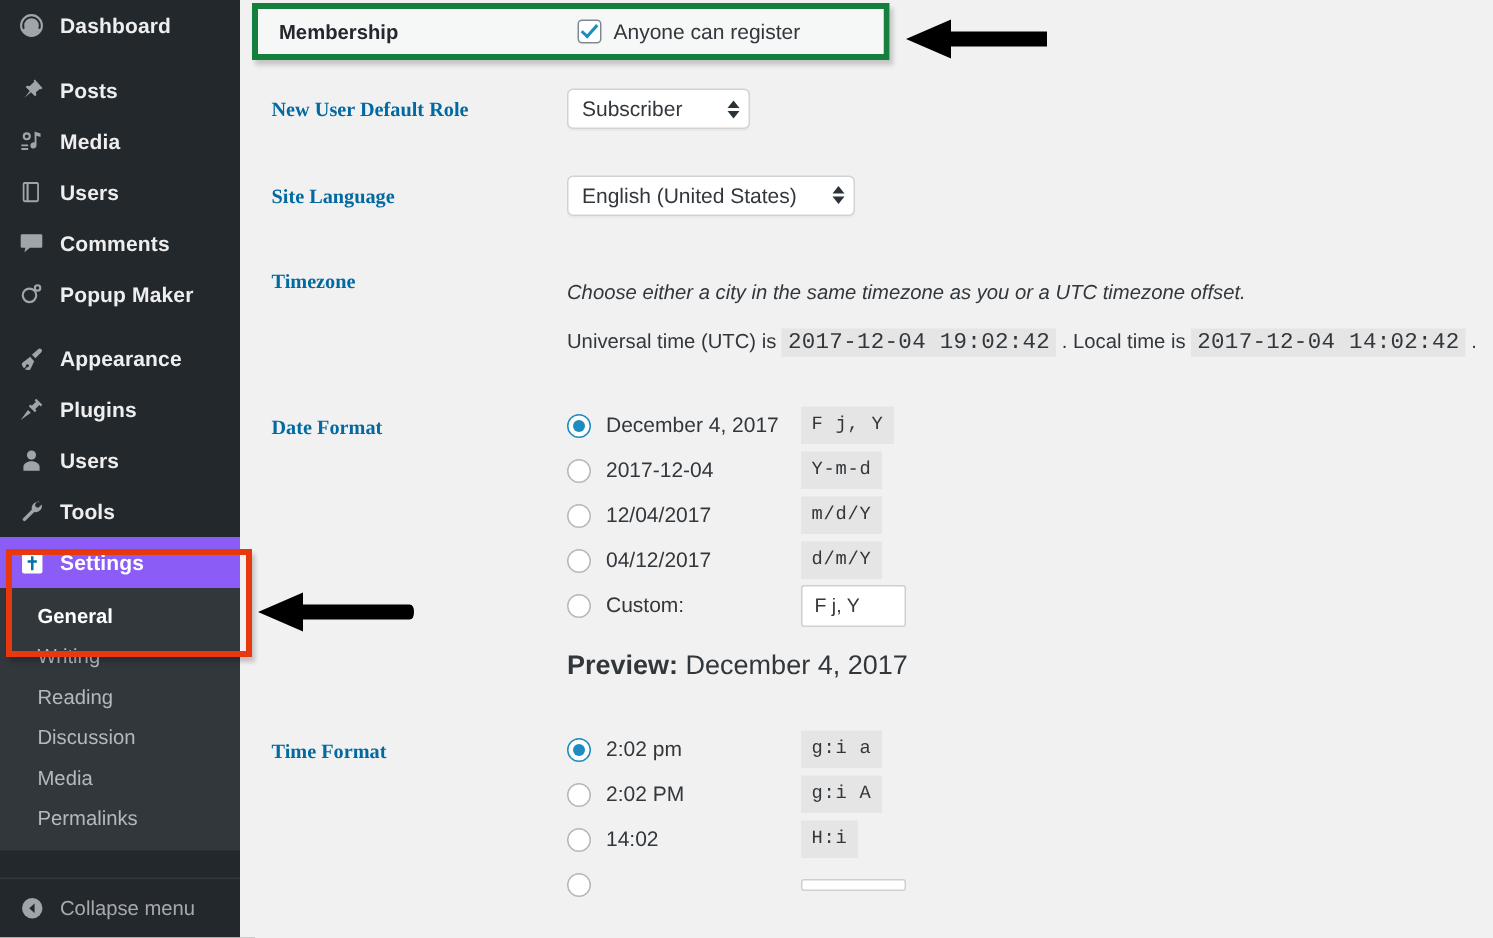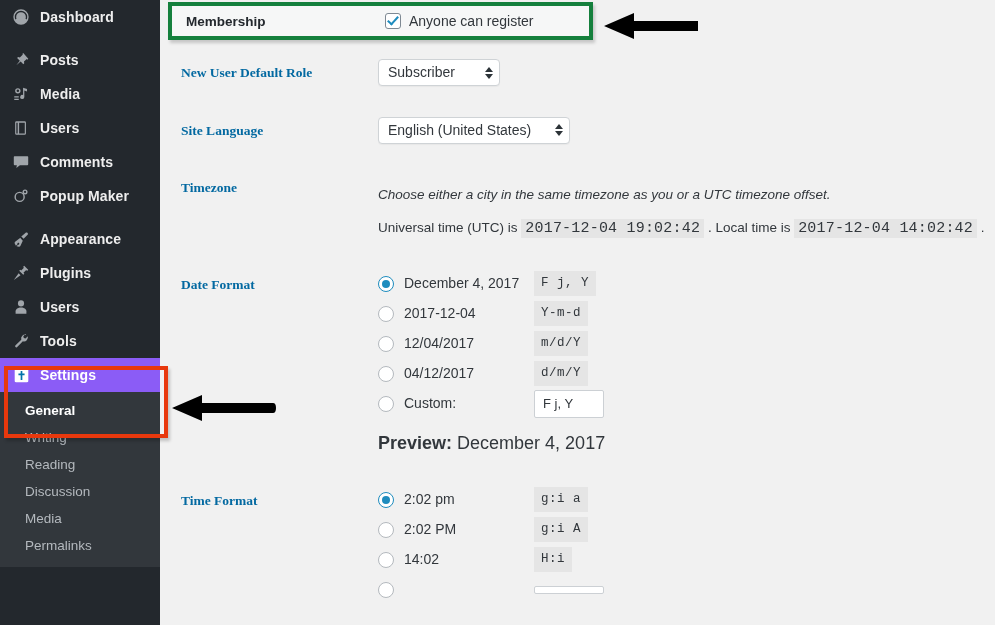--- a/index.html
+++ b/index.html
@@ -464,20 +464,29 @@
 
     <div class="submenu">
       <span class="submenu-item current">General</span>
       <span class="submenu-item">Writing</span>
       <span class="submenu-item">Reading</span>
       <span class="submenu-item">Discussion</span>
       <span class="submenu-item">Media</span>
       <span class="submenu-item">Permalinks</span>
     </div>
 
+    <div class="collapse-row">
+      <span class="mi-icon">
+        <svg width="17" height="17" viewBox="0 0 20 20" fill="currentColor">
+            <circle cx="10" cy="10" r="8"></circle>
+            <path d="M11.8 6.2L7.6 10l4.2 3.8z" fill="#23282d"></path>
+          </svg>
+      </span>
+      <span>Collapse menu</span>
+    </div>
   </nav>
 
   <div class="settings-highlight"></div>
 
   <div class="main">
 
     <div class="form-table">
 
       <div style="height:44px"></div>
 

